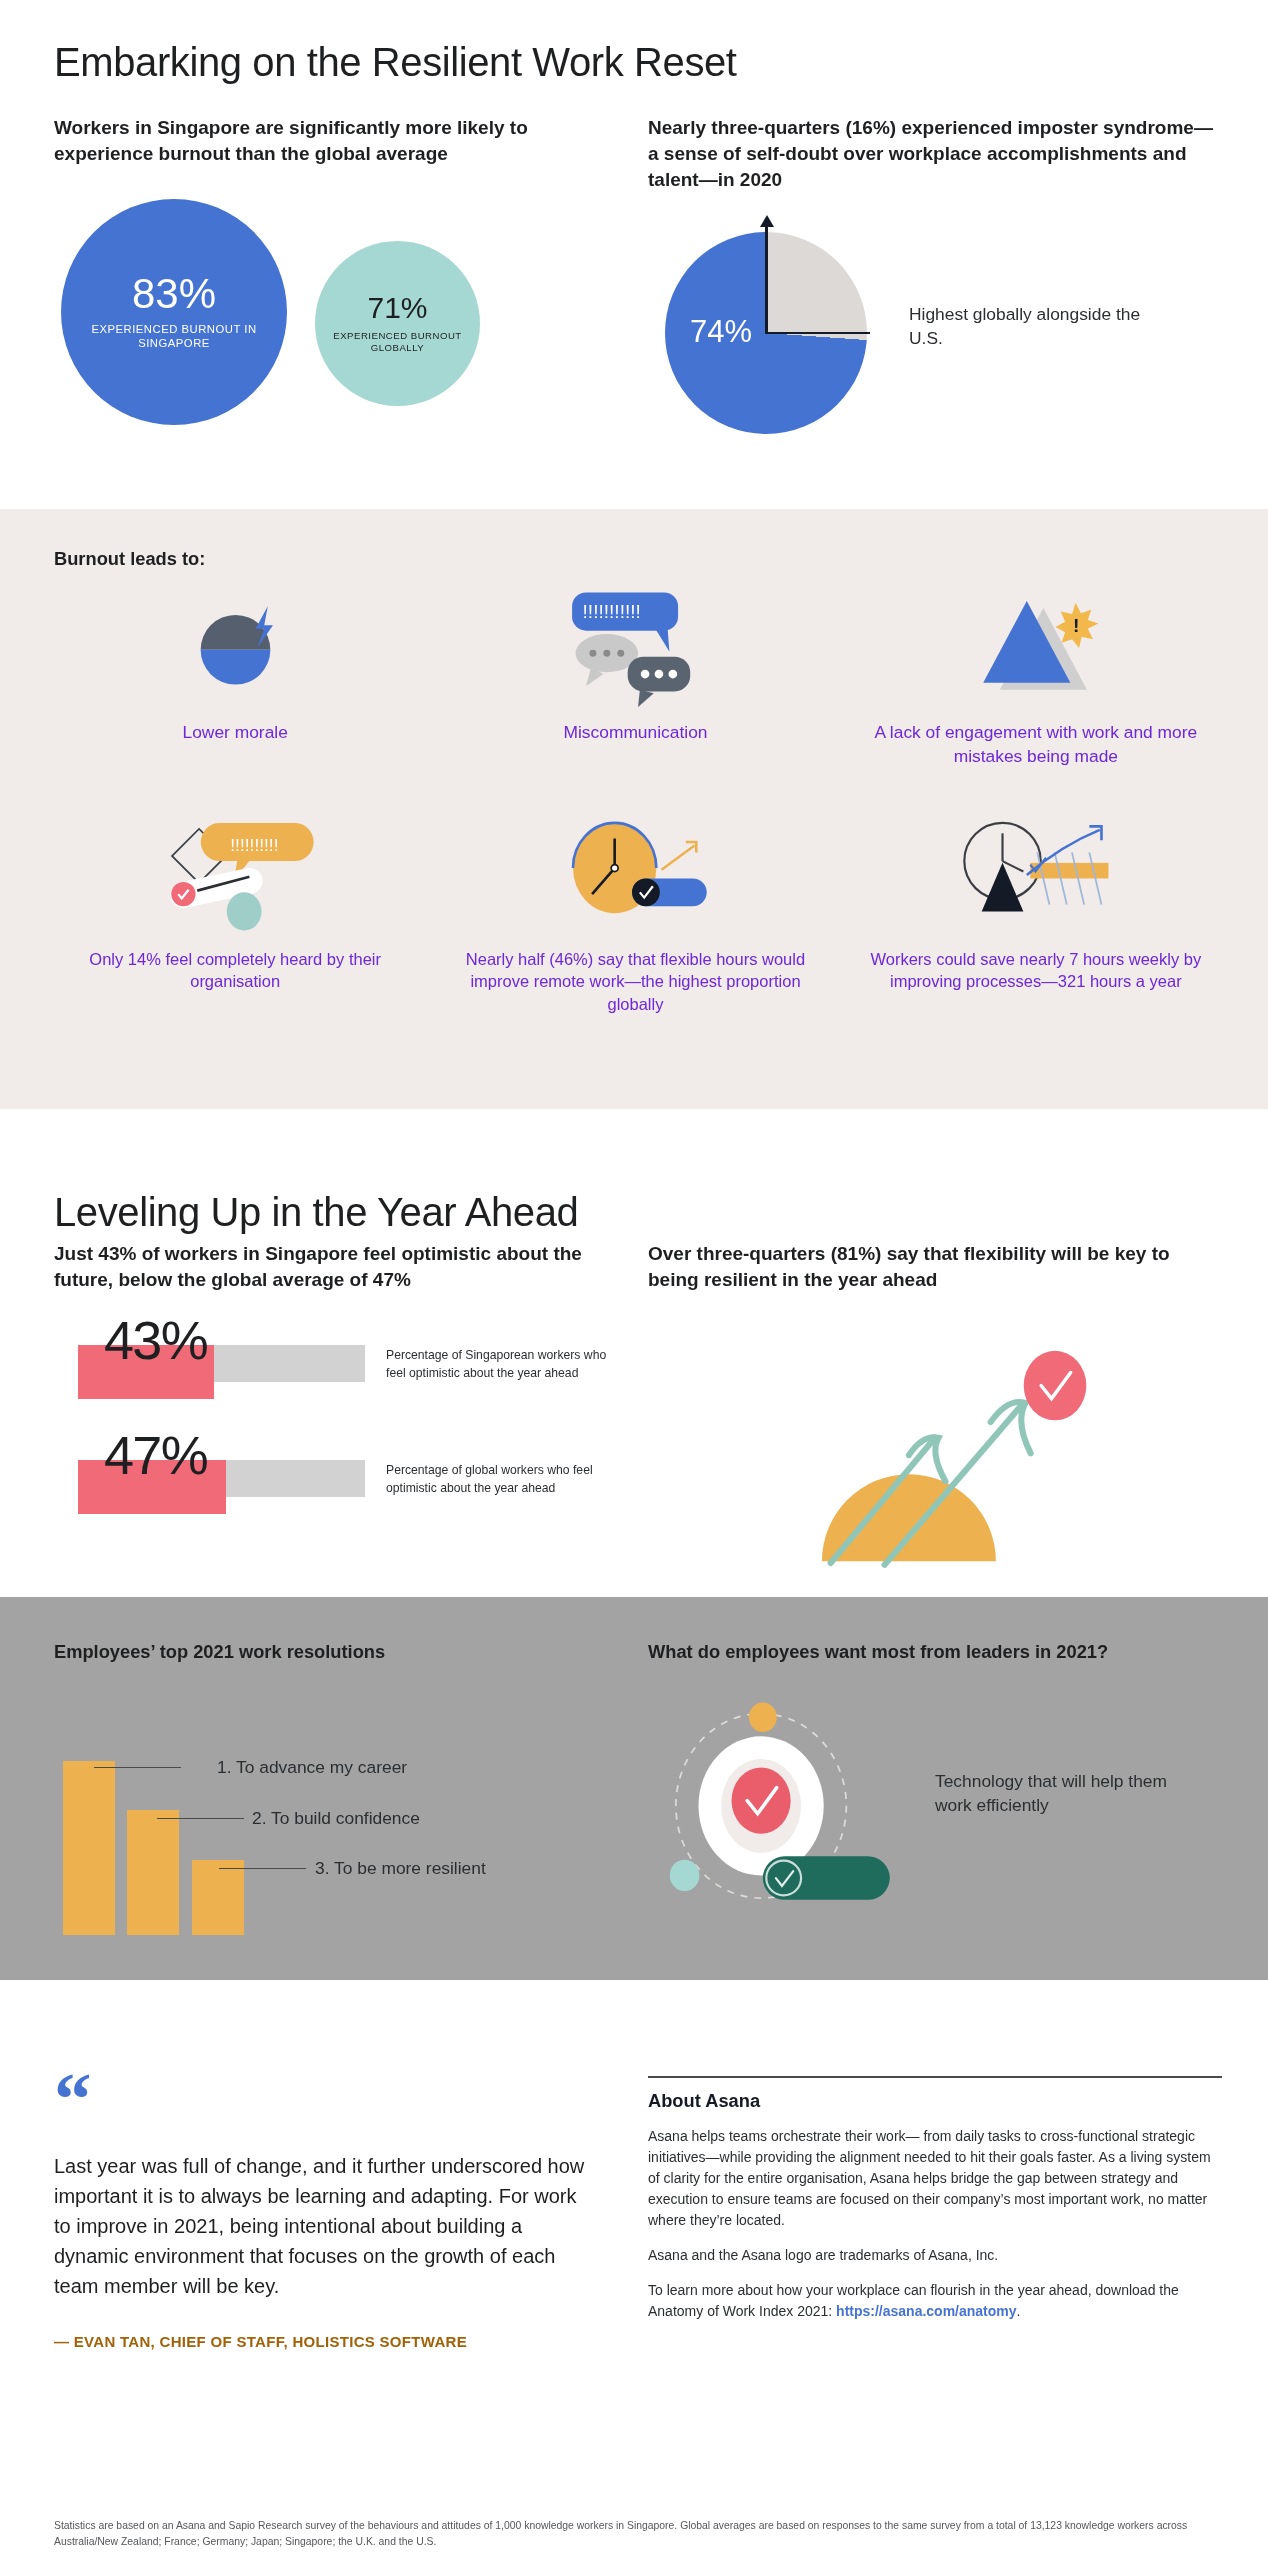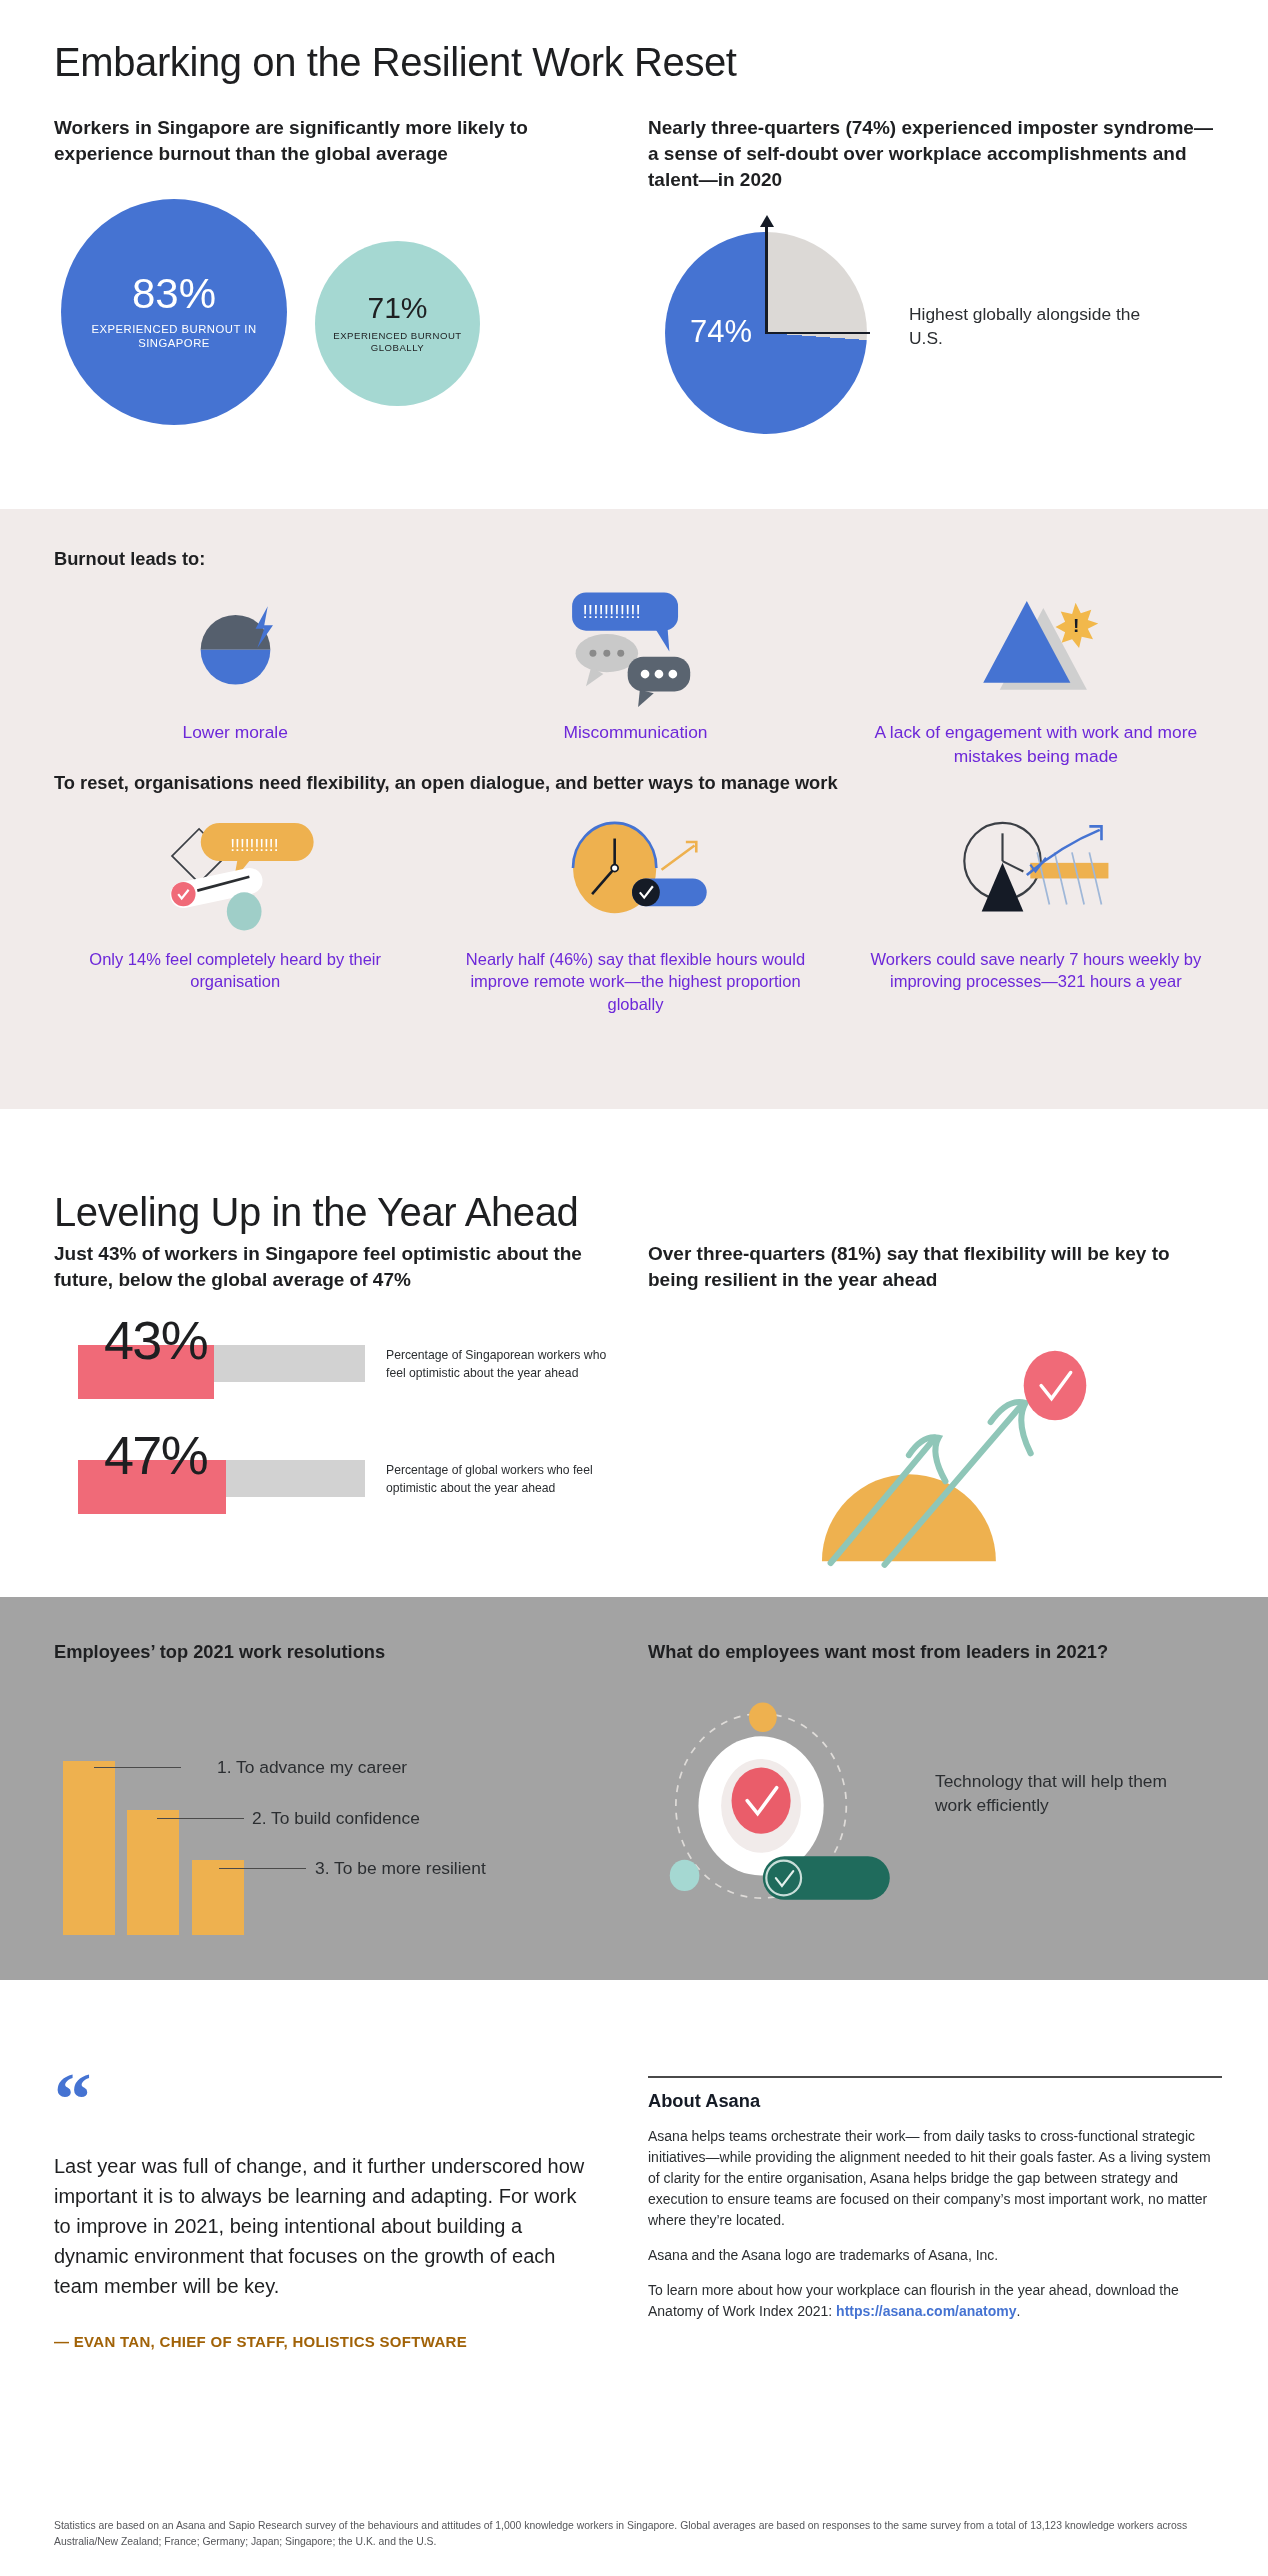--- a/index.html
+++ b/index.html
@@ -139,21 +139,21 @@
           <span class="lbl">EXPERIENCED BURNOUT IN SINGAPORE</span>
         </div>
         <div class="circ circ-b">
           <span class="big">71%</span>
           <span class="lbl">EXPERIENCED BURNOUT GLOBALLY</span>
         </div>
       </div>
     </div>
 
     <div class="col-r">
-      <p class="lede">Nearly three-quarters (74%) experienced imposter syndrome—a sense of self-doubt over workplace accomplishments and talent—in 2020</p>
+      <p class="lede">Nearly three-quarters (16%) experienced imposter syndrome—a sense of self-doubt over workplace accomplishments and talent—in 2020</p>
 
       <div class="pie-wrap">
         <div class="pie"></div>
         <div class="pie-line-v"></div>
         <div class="pie-line-h"></div>
         <div class="pie-arrow"></div>
         <div class="pie-pct">74%</div>
         <p class="caption pie-note">Highest globally alongside the U.S.</p>
       </div>
     </div>
@@ -202,21 +202,20 @@
             <polygon points="85,18 135,112 35,112" fill="#cfcfcf" transform="translate(14,6)"></polygon>
             <polygon points="80,16 130,110 30,110" fill="#4573d2"></polygon>
             <polygon points="136,18 142,30 154,26 150,38 162,42 150,48 156,60 143,57 140,70 132,60 120,64 124,52 113,46 124,40 119,28 132,31" fill="#f2b84b"></polygon>
             <text x="133" y="52" font-size="22" font-weight="700" fill="#151b26" font-family="Liberation Sans, sans-serif">!</text>
           </svg>
         </div>
         <p class="txt">A lack of engagement with work and more mistakes being made</p>
       </div>
     </div>
 
-    <p class="sub-head hdr2">To reset, organisations need flexibility, an open dialogue, and better ways to manage work</p>
 
     <div class="triple row2">
       <div class="tcell">
         <div class="icon-area">
           <svg width="191" height="122" viewBox="0 0 220 140" style="margin:0 auto;">
             <rect x="46" y="26" width="44" height="44" fill="none" stroke="#3b3f45" stroke-width="2" transform="rotate(45 68 48)"></rect>
             <path d="M92 10 h86 a22 22 0 0 1 0 44 h-52 l-18 22 4 -22 h-20 a22 22 0 0 1 0 -44 z" fill="#eeb14f"></path>
             <text x="104" y="42" fill="#fff" font-size="20" font-family="Liberation Sans, sans-serif">!!!!!!!!!!</text>
             <rect x="34" y="70" width="108" height="30" rx="15" fill="#fff" transform="rotate(-12 88 85)"></rect>
             <line x1="66" y1="88" x2="126" y2="72" stroke="#2b2e31" stroke-width="3"></line>

